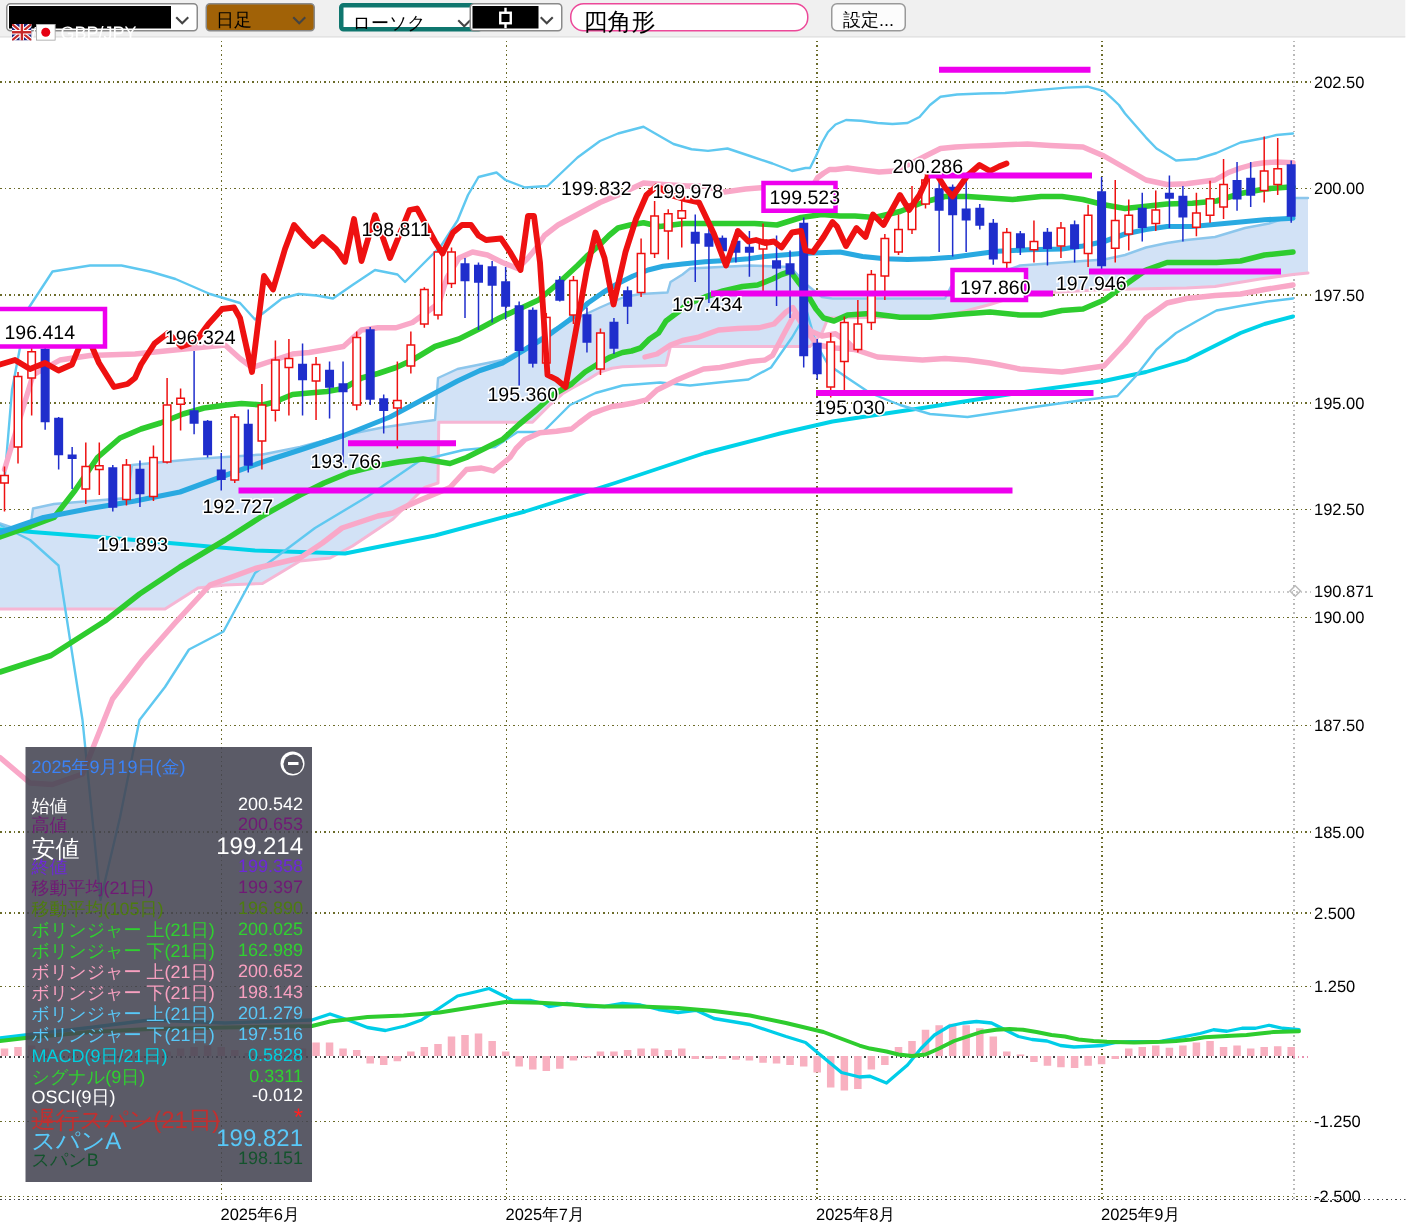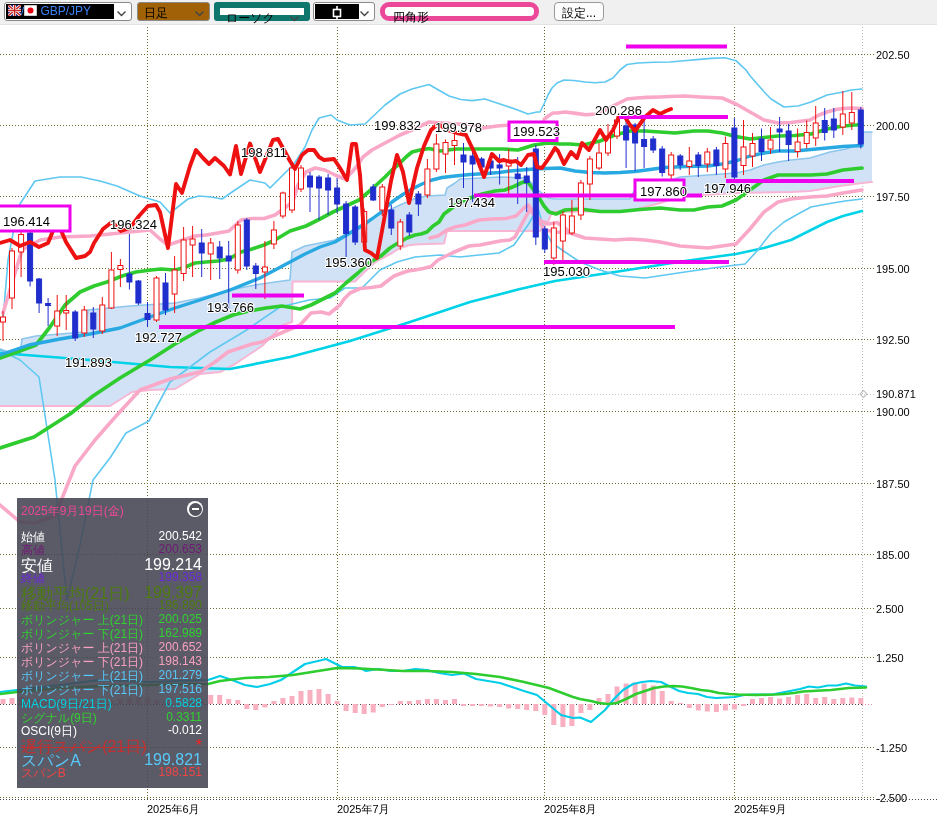--- a/index.html
+++ b/index.html
@@ -370,21 +370,21 @@
       <text x="325" y="267" font-size="13" fill="#000" style="paint-order:stroke" stroke="#ffffff" stroke-width="2">195.360</text>
       <text x="448" y="207" font-size="13" fill="#000" style="paint-order:stroke" stroke="#ffffff" stroke-width="2">197.434</text>
       <text x="513" y="136" font-size="13" fill="#000" style="paint-order:stroke" stroke="#ffffff" stroke-width="2">199.523</text>
       <text x="595" y="115" font-size="13" fill="#000" style="paint-order:stroke" stroke="#ffffff" stroke-width="2">200.286</text>
       <text x="640" y="196" font-size="13" fill="#000" style="paint-order:stroke" stroke="#ffffff" stroke-width="2">197.860</text>
       <text x="704" y="193" font-size="13" fill="#000" style="paint-order:stroke" stroke="#ffffff" stroke-width="2">197.946</text>
       <text x="543" y="276" font-size="13" fill="#000" style="paint-order:stroke" stroke="#ffffff" stroke-width="2">195.030</text>
     </svg></div>
 <div style="position:absolute;left:0;top:0;width:937px;height:25px;background:#f0f0f0;border-bottom:1px solid #e3e3e3;font-family:'Liberation Sans',sans-serif">
 <div style="position:absolute;left:4px;top:2px;width:128px;height:19px;background:#fff;border:1px solid #8a8a8a;border-radius:3px">
-  <div style="position:absolute;left:1px;top:1px;width:108px;height:15px;background:#000;color:#3b82f6;font-size:12px;padding-top:0;padding-left:2px;white-space:nowrap"><svg width="13" height="11" style="vertical-align:-1px">
+  <div style="position:absolute;left:1px;top:1px;width:108px;height:15px;background:#000;color:#ffffff;font-size:12px;padding-top:11px;padding-left:2px;white-space:nowrap"><svg width="13" height="11" style="vertical-align:-1px">
           <rect width="13" height="11" fill="#1a237e"></rect>
           <path d="M0,0 13,11 M13,0 0,11" stroke="#fff" stroke-width="3"></path>
           <path d="M0,0 13,11 M13,0 0,11" stroke="#c62828" stroke-width="1.4"></path>
           <rect x="5" width="3" height="11" fill="#fff"></rect>
           <rect y="4" width="13" height="3" fill="#fff"></rect>
           <rect x="5.8" width="1.6" height="11" fill="#c62828"></rect>
           <rect y="4.7" width="13" height="1.6" fill="#c62828"></rect>
         </svg><span style="font-size:11px">/</span><svg width="13" height="11" style="vertical-align:-1px">
           <rect width="13" height="11" fill="#fff" stroke="#999" stroke-width="1"></rect>
           <circle cx="6.5" cy="5.5" r="3" fill="#e60012"></circle>
@@ -396,61 +396,61 @@
       </div>
 </div>
 <div style="position:absolute;left:137px;top:2px;width:73px;height:19px;background:#a16207;border:1px solid #8a8a8a;border-radius:3px;font-size:12px">
       <span style="position:absolute;left:6px;top:2px">日足</span>
       <div style="position:absolute;right:4px;top:7px;line-height:0">
         <svg width="11" height="7" style="display:block">
           <polyline points="1.5,1.5 5.5,5.5 9.5,1.5" stroke="#444" fill="none" stroke-width="1.4"></polyline>
         </svg>
       </div>
     </div>
-<div style="position:absolute;left:214px;top:2px;width:96px;height:19px;background:#fff;border:6px solid #0f766e;border-radius:3px;font-size:12px">
+<div style="position:absolute;left:226px;top:2px;width:96px;height:19px;background:#fff;border:3px solid #0f766e;border-radius:3px;font-size:12px">
       <span style="position:absolute;left:6px;top:2px">ローソク</span>
       <div style="position:absolute;right:4px;top:7px;line-height:0">
         <svg width="11" height="7" style="display:block">
           <polyline points="1.5,1.5 5.5,5.5 9.5,1.5" stroke="#444" fill="none" stroke-width="1.4"></polyline>
         </svg>
       </div>
     </div>
 <div style="position:absolute;left:313px;top:2px;width:62px;height:19px;background:#fff;border:1px solid #8a8a8a;border-radius:3px">
   <div style="position:absolute;left:1px;top:1px;width:44px;height:15px;background:#000;text-align:center"><svg width="12" height="14" style="vertical-align:-2px">
           <line x1="6" y1="0" x2="6" y2="14" stroke="#fff" stroke-width="1.6"></line>
           <rect x="2.5" y="3.5" width="7" height="7" fill="#000" stroke="#fff" stroke-width="1.6"></rect>
         </svg></div>
   <div style="position:absolute;right:4px;top:7px;line-height:0">
         <svg width="11" height="7" style="display:block">
           <polyline points="1.5,1.5 5.5,5.5 9.5,1.5" stroke="#444" fill="none" stroke-width="1.4"></polyline>
         </svg>
       </div>
 </div>
-<div style="position:absolute;left:380px;top:2px;width:159px;height:19px;background:#fff;border:5px solid #ec4899;border-radius:9px;font-size:12px">
+<div style="position:absolute;left:380px;top:2px;width:159px;height:19px;background:#fff;border:1px solid #ec4899;border-radius:9px;font-size:16px">
       <span style="position:absolute;left:8px;top:2px">四角形</span>
     </div>
 <div style="position:absolute;left:554px;top:2px;width:50px;height:19px;background:#fcfcfc;border:1px solid #999;border-radius:4px;font-size:12px;text-align:center"><span style="position:relative;top:2px">設定...</span></div>
 </div>
 <div style="position:absolute;left:17px;top:498px;width:191px;height:290px;background:rgba(68,68,82,0.88);font-family:'Liberation Sans',sans-serif">
-<div style="position:absolute;left:4px;top:5px;font-size:12px;color:#ec4899">2025年9月19日(金)</div>
+<div style="position:absolute;left:4px;top:5px;font-size:12px;color:#3b82f6">2025年9月19日(金)</div>
 <div style="position:absolute;right:5px;top:3px;width:16px;height:16px;border-radius:50%;background:#fff">
       <div style="position:absolute;left:1.5px;top:1.5px;width:13px;height:13px;border-radius:50%;background:#54545e">
         <div style="position:absolute;left:3px;top:5.5px;width:7px;height:2px;background:#fff"></div>
       </div>
     </div>
 <div style="position:absolute;left:4px;top:30.5px;width:183px;height:14px;font-size:12px;color:#ffffff">始値<span style="position:absolute;right:2px">200.542</span></div>
     <div style="position:absolute;left:4px;top:44.4px;width:183px;height:14px;font-size:12px;color:#701a75">高値<span style="position:absolute;right:2px">200.653</span></div>
     <div style="position:absolute;left:4px;top:58.3px;width:183px;height:14px;font-size:16px;color:#ffffff">安値<span style="position:absolute;right:2px">199.214</span></div>
     <div style="position:absolute;left:4px;top:72.3px;width:183px;height:14px;font-size:12px;color:#6d28d9">終値<span style="position:absolute;right:2px">199.358</span></div>
-    <div style="position:absolute;left:4px;top:86.2px;width:183px;height:14px;font-size:16px;color:#4d7c0f">移動平均(21日)<span style="position:absolute;right:2px">199.397</span></div>
+    <div style="position:absolute;left:4px;top:86.2px;width:183px;height:14px;font-size:12px;color:#701a75">移動平均(21日)<span style="position:absolute;right:2px">199.397</span></div>
     <div style="position:absolute;left:4px;top:100.1px;width:183px;height:14px;font-size:12px;color:#4d7c0f">移動平均(105日)<span style="position:absolute;right:2px">196.890</span></div>
     <div style="position:absolute;left:4px;top:114.0px;width:183px;height:14px;font-size:12px;color:#30d030">ボリンジャー 上(21日)<span style="position:absolute;right:2px">200.025</span></div>
     <div style="position:absolute;left:4px;top:127.9px;width:183px;height:14px;font-size:12px;color:#30d030">ボリンジャー 下(21日)<span style="position:absolute;right:2px">162.989</span></div>
     <div style="position:absolute;left:4px;top:141.9px;width:183px;height:14px;font-size:12px;color:#f8a0c0">ボリンジャー 上(21日)<span style="position:absolute;right:2px">200.652</span></div>
     <div style="position:absolute;left:4px;top:155.8px;width:183px;height:14px;font-size:12px;color:#f8a0c0">ボリンジャー 下(21日)<span style="position:absolute;right:2px">198.143</span></div>
     <div style="position:absolute;left:4px;top:169.7px;width:183px;height:14px;font-size:12px;color:#58c8f8">ボリンジャー 上(21日)<span style="position:absolute;right:2px">201.279</span></div>
     <div style="position:absolute;left:4px;top:183.6px;width:183px;height:14px;font-size:12px;color:#58c8f8">ボリンジャー 下(21日)<span style="position:absolute;right:2px">197.516</span></div>
     <div style="position:absolute;left:4px;top:197.5px;width:183px;height:14px;font-size:12px;color:#00d0e0">MACD(9日/21日)<span style="position:absolute;right:2px">0.5828</span></div>
     <div style="position:absolute;left:4px;top:211.5px;width:183px;height:14px;font-size:12px;color:#30d030">シグナル(9日)<span style="position:absolute;right:2px">0.3311</span></div>
     <div style="position:absolute;left:4px;top:225.4px;width:183px;height:14px;font-size:12px;color:#ffffff">OSCI(9日)<span style="position:absolute;right:2px">-0.012</span></div>
     <div style="position:absolute;left:4px;top:239.3px;width:183px;height:14px;font-size:16px;color:#c03030;text-decoration:line-through">遅行スパン(21日)<span style="position:absolute;right:2px;color:#ff2020">*</span></div>
     <div style="position:absolute;left:4px;top:253.2px;width:183px;height:14px;font-size:16px;color:#58c8f8">スパンA<span style="position:absolute;right:2px">199.821</span></div>
-    <div style="position:absolute;left:4px;top:267.1px;width:183px;height:14px;font-size:12px;color:#ef4444">スパンB<span style="position:absolute;right:2px">198.151</span></div>
+    <div style="position:absolute;left:4px;top:267.1px;width:183px;height:14px;font-size:12px;color:#14532d">スパンB<span style="position:absolute;right:2px">198.151</span></div>
 </div>
 </body></html>

